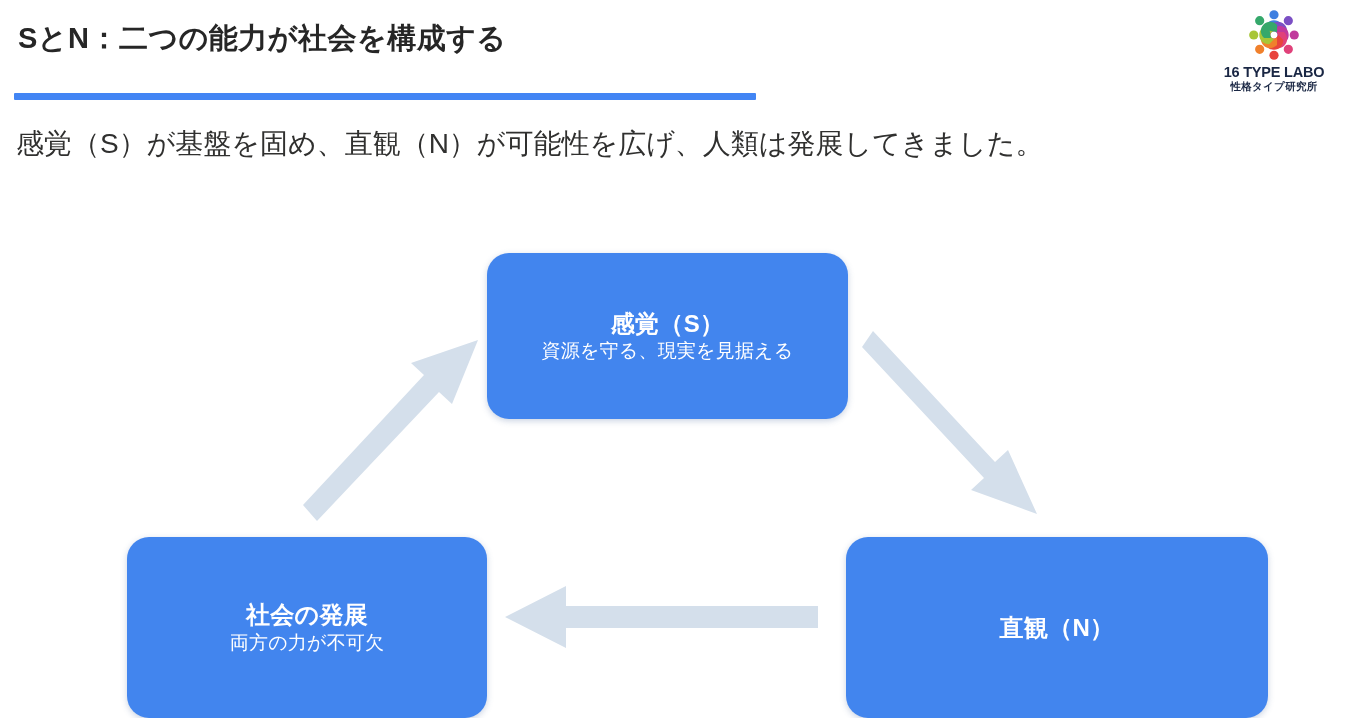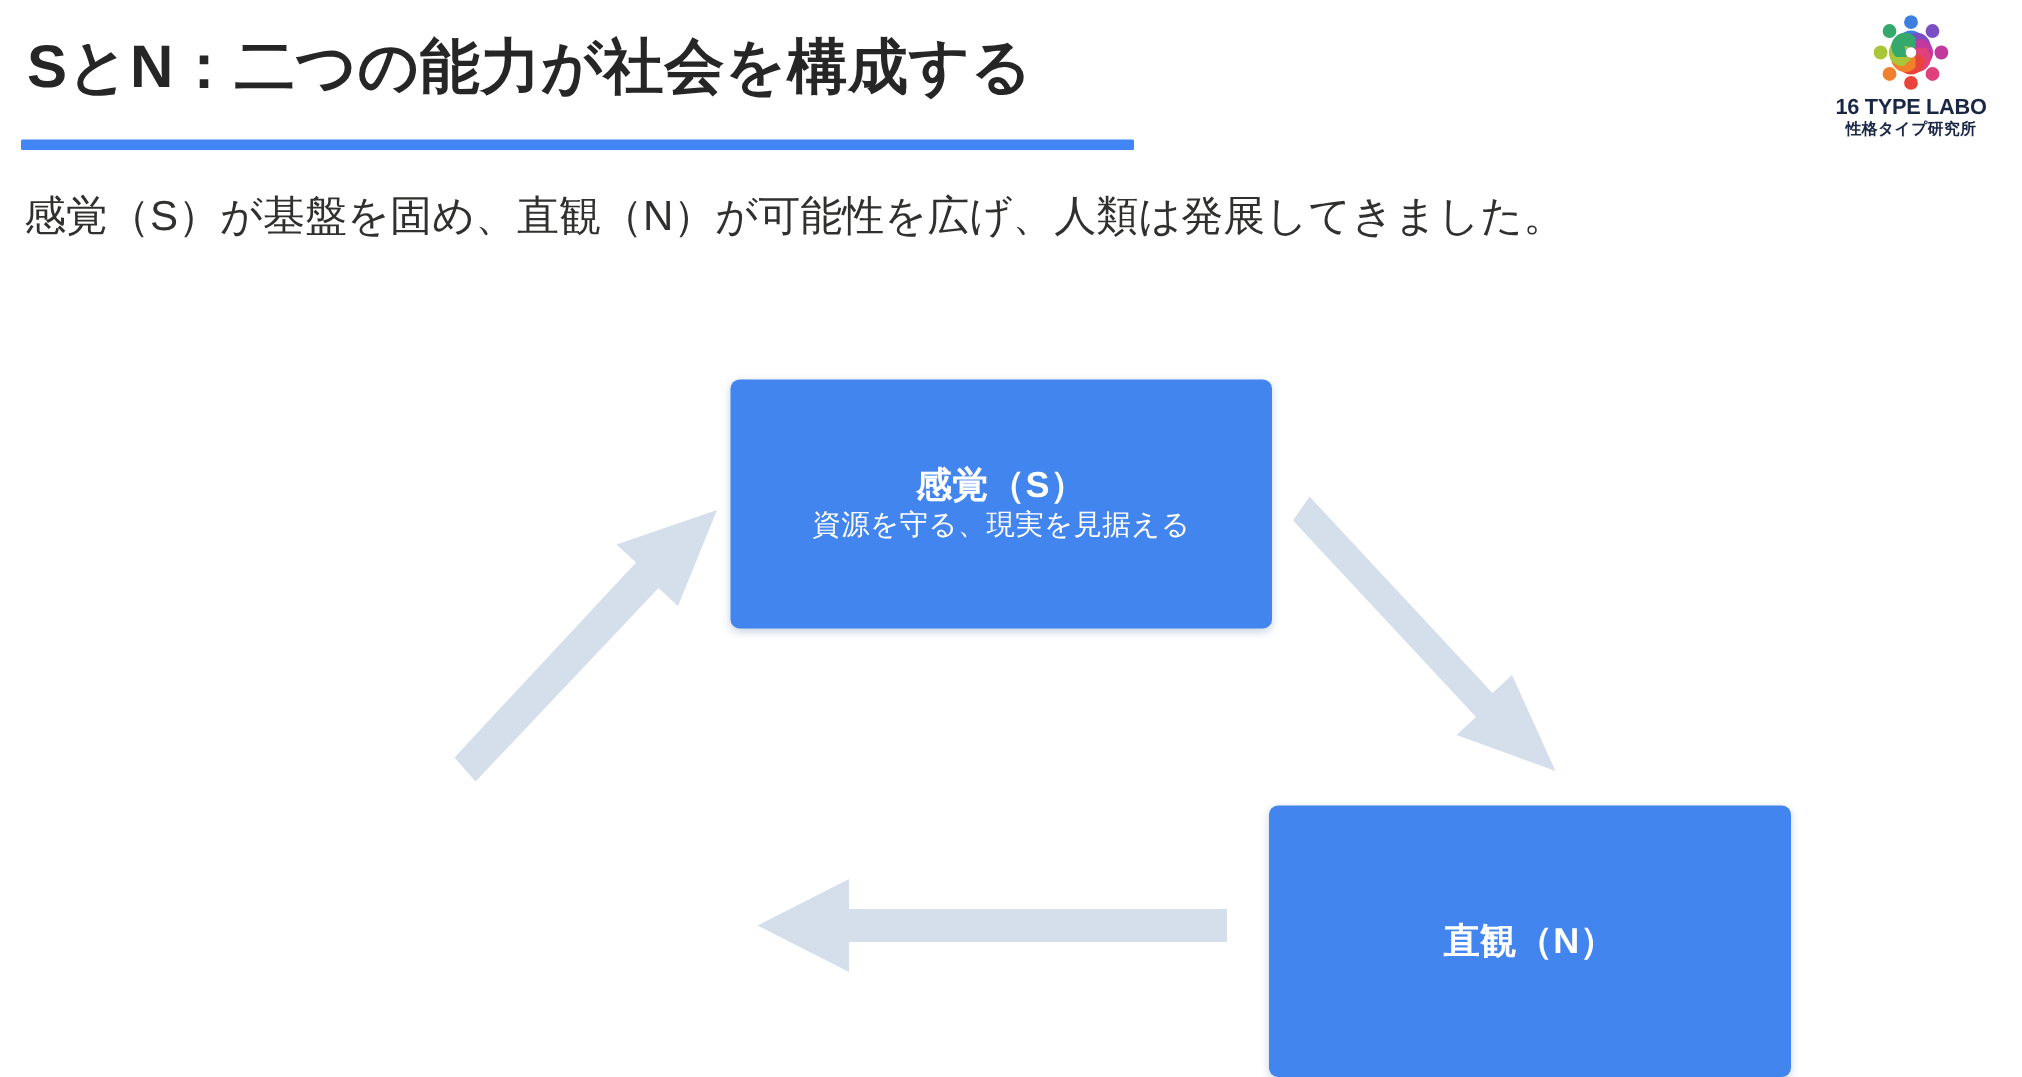--- a/index.html
+++ b/index.html
@@ -14,21 +14,21 @@
     overflow: hidden;
     font-family: "Liberation Sans", "DejaVu Sans", sans-serif;
     color: #2b2b2b;
   }
 
   
   #slide-title {
     position: absolute;
     left: 18px;
     top: 20px;
-    font-size: 40px;
+    font-size: 29px;
     font-weight: bold;
     letter-spacing: 0.5px;
     color: #262626;
     white-space: nowrap;
     line-height: 1.25;
   }
   #title-rule {
     position: absolute;
     left: 14px;
     top: 93px;
@@ -96,21 +96,21 @@
     left: 0;
     top: 0;
     width: 1348px;
     height: 718px;
     pointer-events: none;
   }
 
   .node {
     position: absolute;
     background: #4285ee;
-    border-radius: 6px;
+    border-radius: 22px;
     box-shadow: 0 2px 6px rgba(80, 110, 160, 0.30);
     display: flex;
     flex-direction: column;
     align-items: center;
     justify-content: center;
     text-align: center;
     color: #ffffff;
     box-sizing: border-box;
     padding: 6px 4px;
   }
@@ -129,21 +129,21 @@
 
   #node-sensing {
     left: 487px;
     top: 253px;
     width: 361px;
     height: 166px;
   }
   #node-intuition {
     left: 846px;
     top: 537px;
-    width: 348px;
+    width: 422px;
     height: 181px;
   }
   #node-society {
     left: 127px;
     top: 537px;
     width: 360px;
     height: 181px;
   }
 </style>
 </head>
@@ -216,14 +216,18 @@
 
   <div class="node" id="node-sensing">
     <div class="node-title">感覚（S）</div>
     <div class="node-desc">資源を守る、現実を見据える</div>
   </div>
 
   <div class="node" id="node-intuition">
     <div class="node-title">直観（N）</div>
   </div>
 
+  <div class="node" id="node-society">
+    <div class="node-title">社会の発展</div>
+    <div class="node-desc">両方の力が不可欠</div>
+  </div>
 
 </div>
 
 </body></html>

